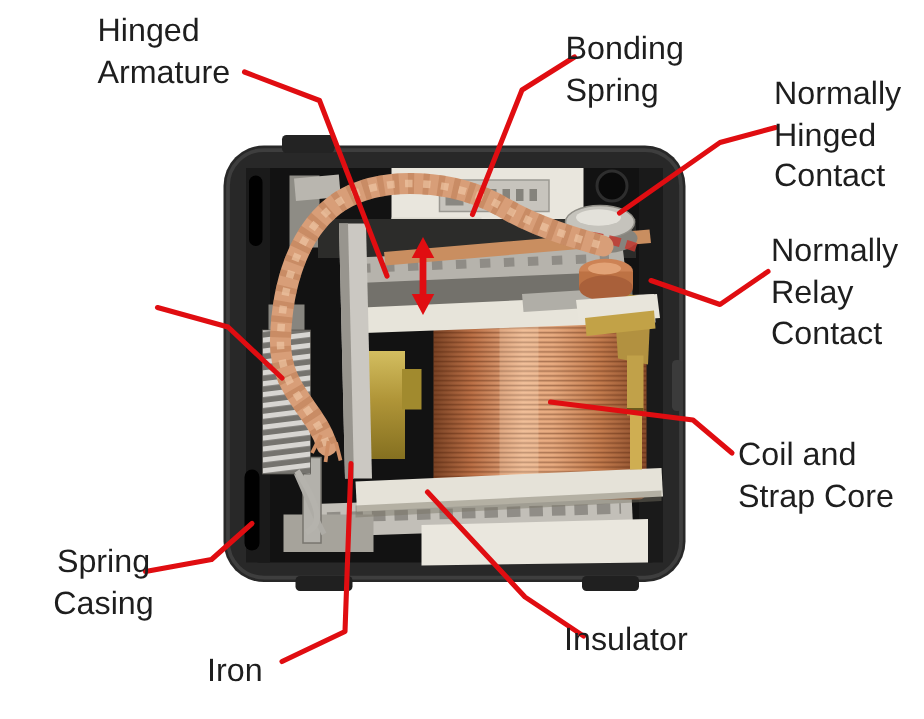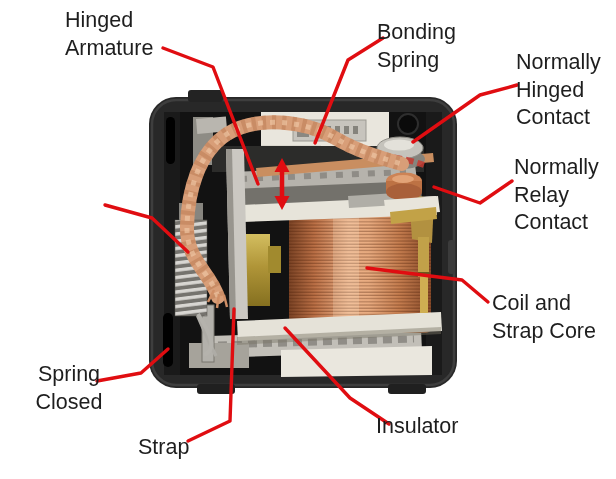--- a/index.html
+++ b/index.html
@@ -200,22 +200,22 @@
     <span>Normally</span>
     <span>Relay</span>
     <span>Contact</span>
   </div>
   <div class="label" id="lbl-coil-and-iron-core">
     <span>Coil and</span>
     <span>Strap Core</span>
   </div>
   <div class="label" id="lbl-relay-casing">
     <span>Spring</span>
-    <span>Closed</span>
+    <span>Casing</span>
   </div>
   <div class="label" id="lbl-yoke">
-    <span>Strap</span>
+    <span>Iron</span>
   </div>
   <div class="label" id="lbl-insulator">
     <span>Insulator</span>
   </div>
 
 </div>
 
 </body></html>

